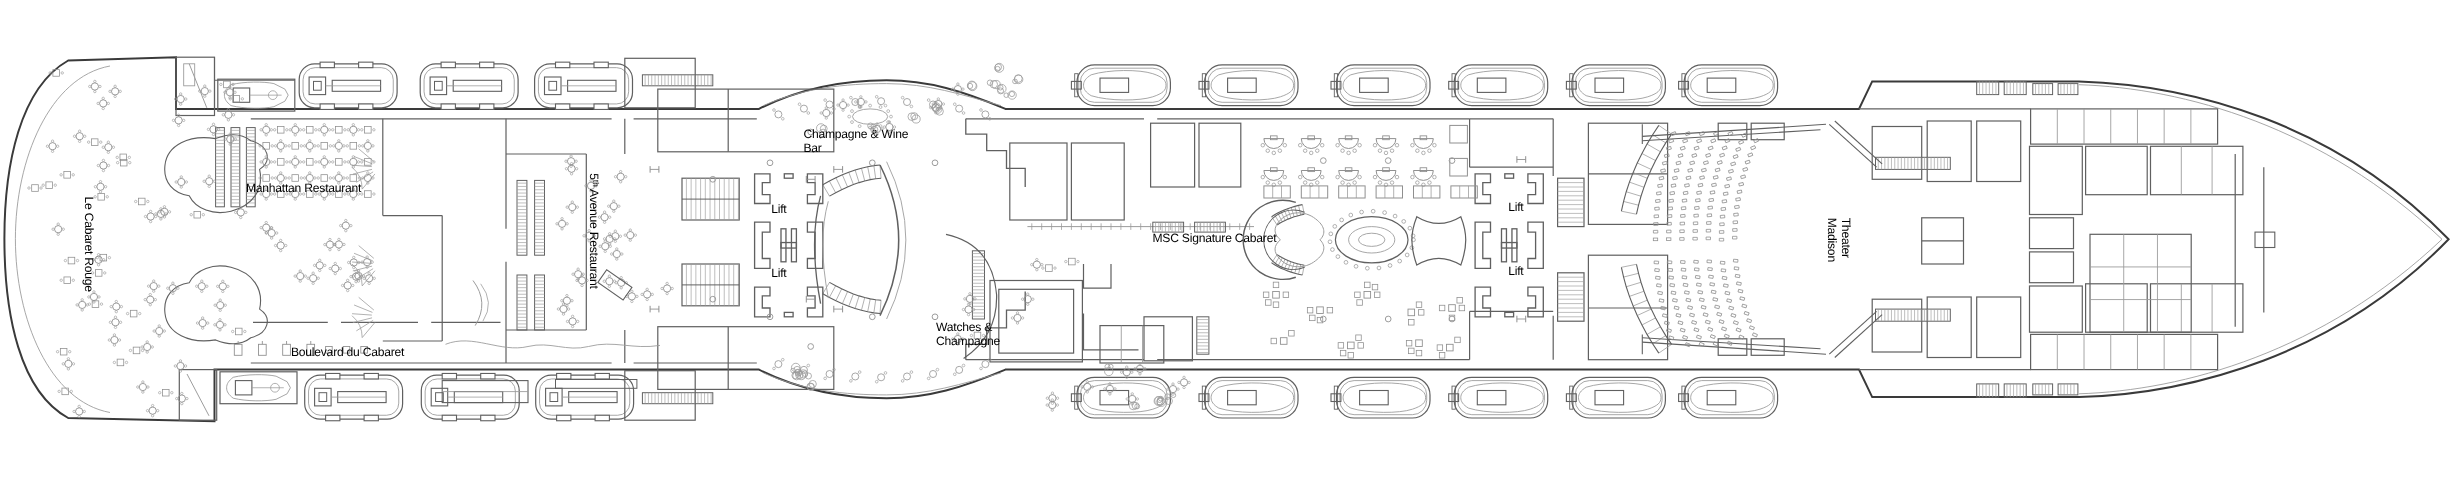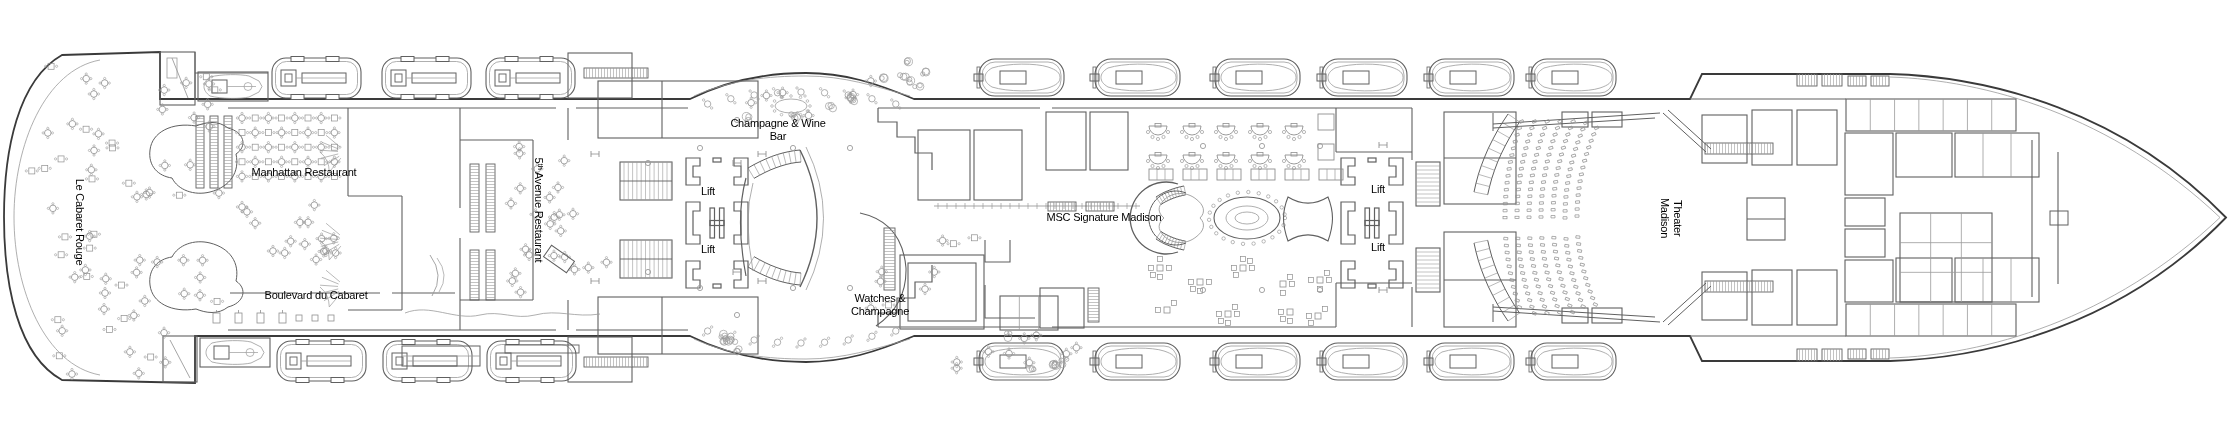--- a/index.html
+++ b/index.html
@@ -1,21 +1,21 @@
 <!DOCTYPE html>
 <html><head>
 <meta charset="utf-8">
 <style>
   html,body{margin:0;padding:0;background:#fff;}
   .stage{position:relative;width:2232px;height:440px;background:#fff;overflow:hidden;
          font-family:"Liberation Sans","DejaVu Sans",sans-serif;}
   .stage svg{position:absolute;left:0;top:0;}
   .lbl{position:absolute;transform:translate(-50%,-50%);color:#000;font-size:11px;
        line-height:12.5px;font-weight:400;letter-spacing:-0.2px;white-space:nowrap;
-       text-align:center;z-index:5;}
+       text-align:left;z-index:5;}
   .lbl span{display:block;}
   .vert{writing-mode:vertical-lr;}
   .vert span{display:block;}
 </style>
 </head>
 <body>
 
 <div class="stage">
 
   <svg id="plan" width="2232" height="440" viewBox="0 0 2232 440">
@@ -2020,32 +2020,32 @@
         <circle cx="772" cy="106" r="1.3" fill="none" stroke="#9b9b9b" stroke-width="0.6"></circle>
         <circle cx="774.5455173280957" cy="101" r="1.3" fill="none" stroke="#9b9b9b" stroke-width="0.6"></circle>
         <circle cx="781.5" cy="97.33974596215562" r="1.3" fill="none" stroke="#9b9b9b" stroke-width="0.6"></circle>
         <circle cx="791" cy="96" r="1.3" fill="none" stroke="#9b9b9b" stroke-width="0.6"></circle>
         <circle cx="800.5" cy="97.33974596215562" r="1.3" fill="none" stroke="#9b9b9b" stroke-width="0.6"></circle>
         <circle cx="807.4544826719043" cy="101" r="1.3" fill="none" stroke="#9b9b9b" stroke-width="0.6"></circle>
       </g>
     </svg>
 
   <div class="lbl vert" style="left:80px;top:222px">Le Cabaret Rouge</div>
-  <div class="lbl" style="left:304px;top:172px">Manhattan Restaurant</div>
-  <div class="lbl" style="left:316px;top:295px">Boulevard du Cabaret</div>
+  <div class="lbl" style="left:276px;top:172px">Manhattan Restaurant</div>
+  <div class="lbl" style="left:316px;top:321px">Boulevard du Cabaret</div>
   <div class="lbl vert" style="left:539px;top:210px">5ᵗʰ Avenue Restaurant</div>
   <div class="lbl" style="left:778px;top:129px">
     <span>Champagne &amp; Wine</span>
     <span>Bar</span>
   </div>
   <div class="lbl" style="left:708px;top:191px">Lift</div>
   <div class="lbl" style="left:708px;top:249px">Lift</div>
   <div class="lbl" style="left:1378px;top:189px">Lift</div>
   <div class="lbl" style="left:1378px;top:247px">Lift</div>
-  <div class="lbl" style="left:1104px;top:217px">MSC Signature Madison</div>
+  <div class="lbl" style="left:1104px;top:217px">MSC Signature Cabaret</div>
   <div class="lbl" style="left:880px;top:304px">
     <span>Watches &amp;</span>
     <span>Champagne</span>
   </div>
   <div class="lbl vert" style="left:1671px;top:218px">
     <span>Madison</span>
     <span>Theater</span>
   </div>
 </div>
 

